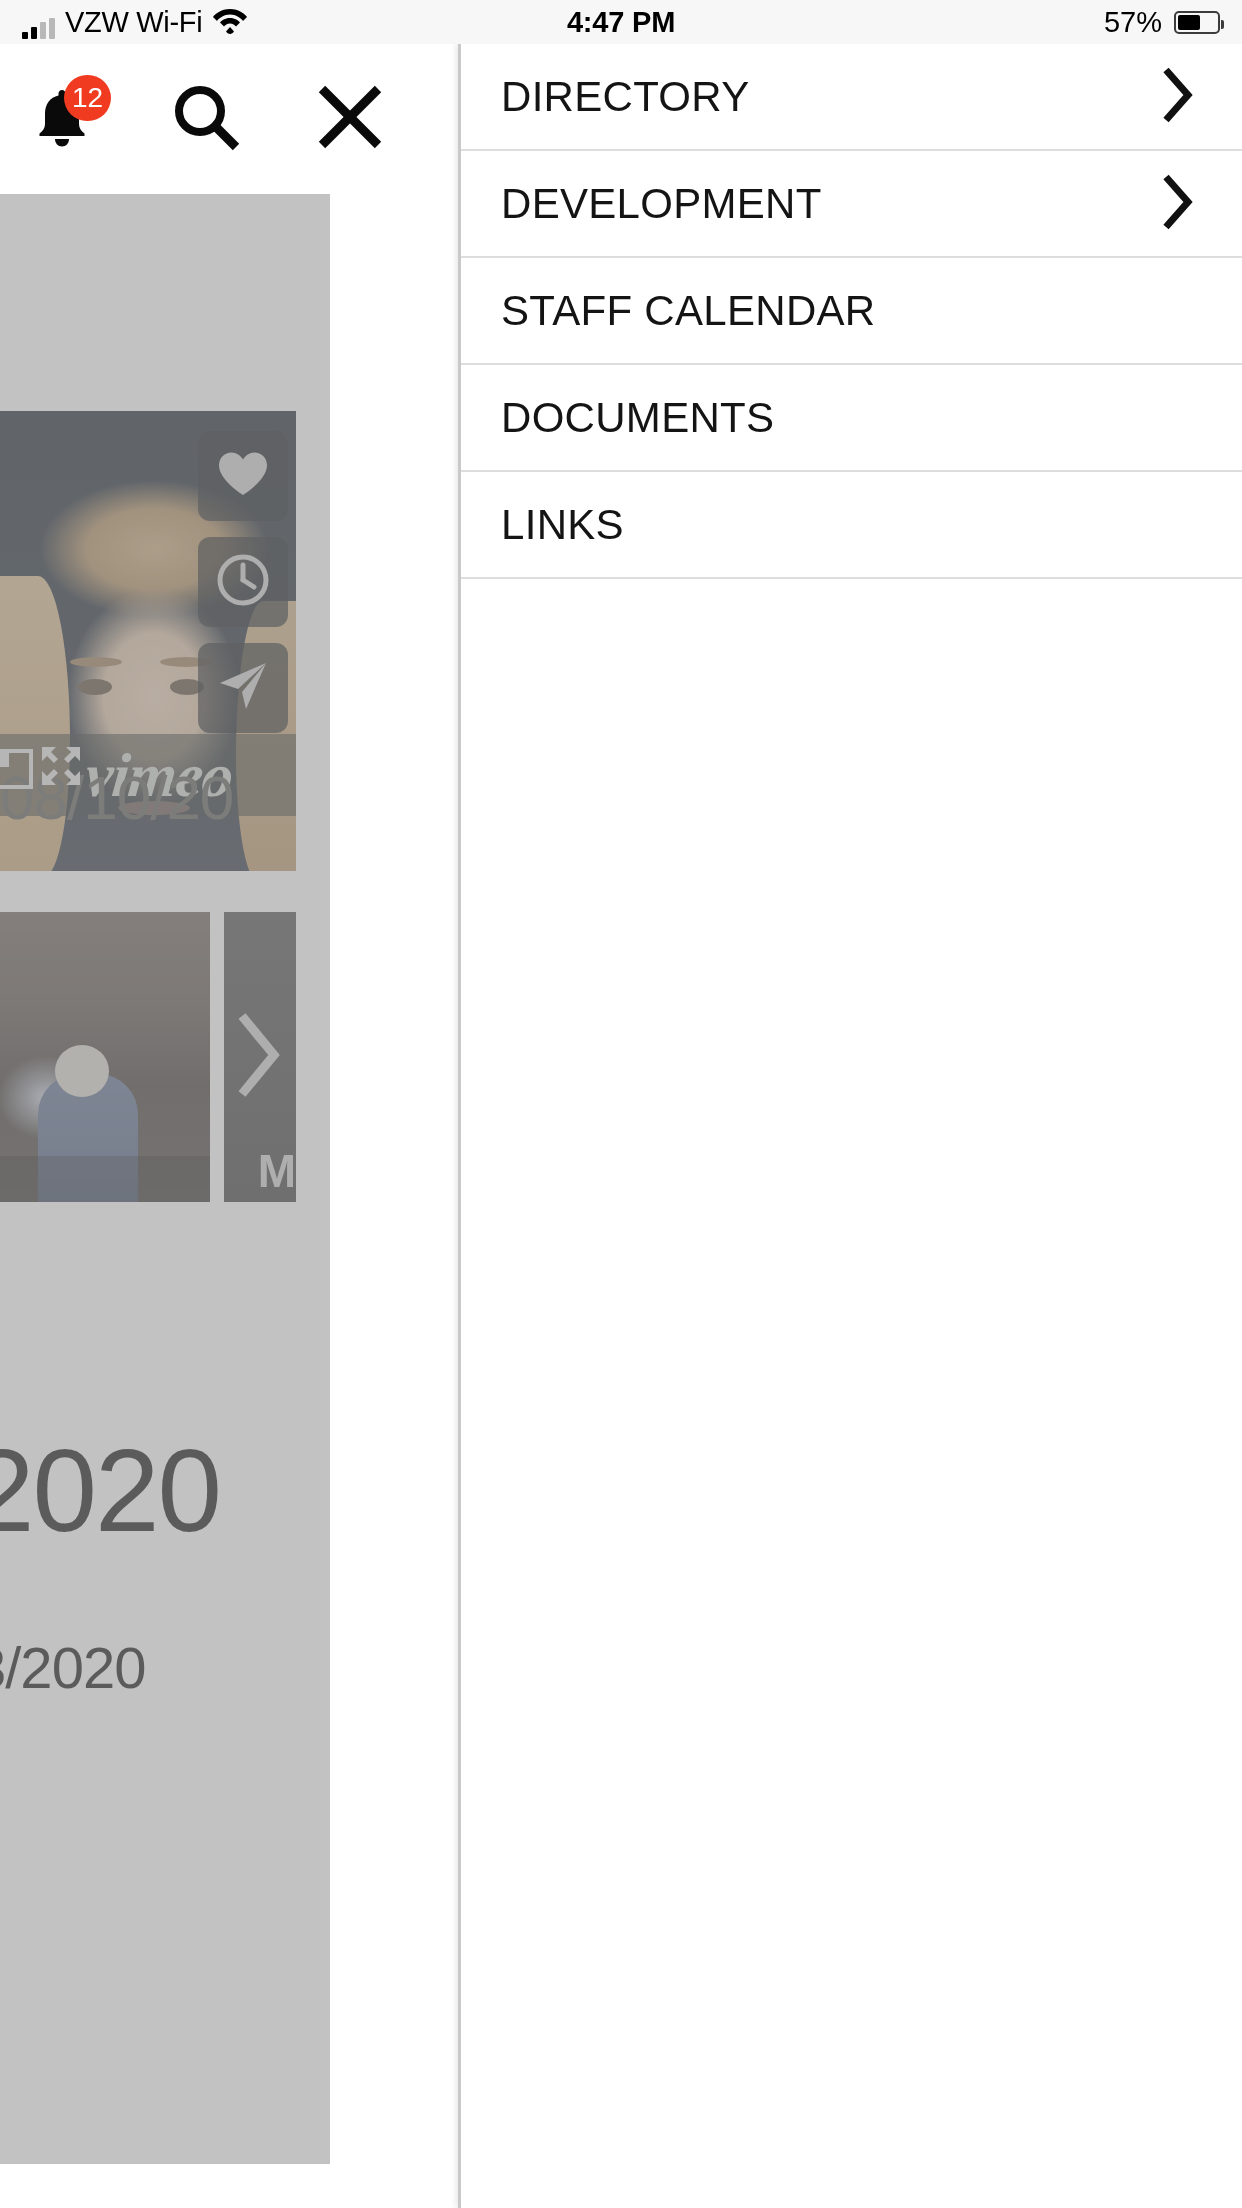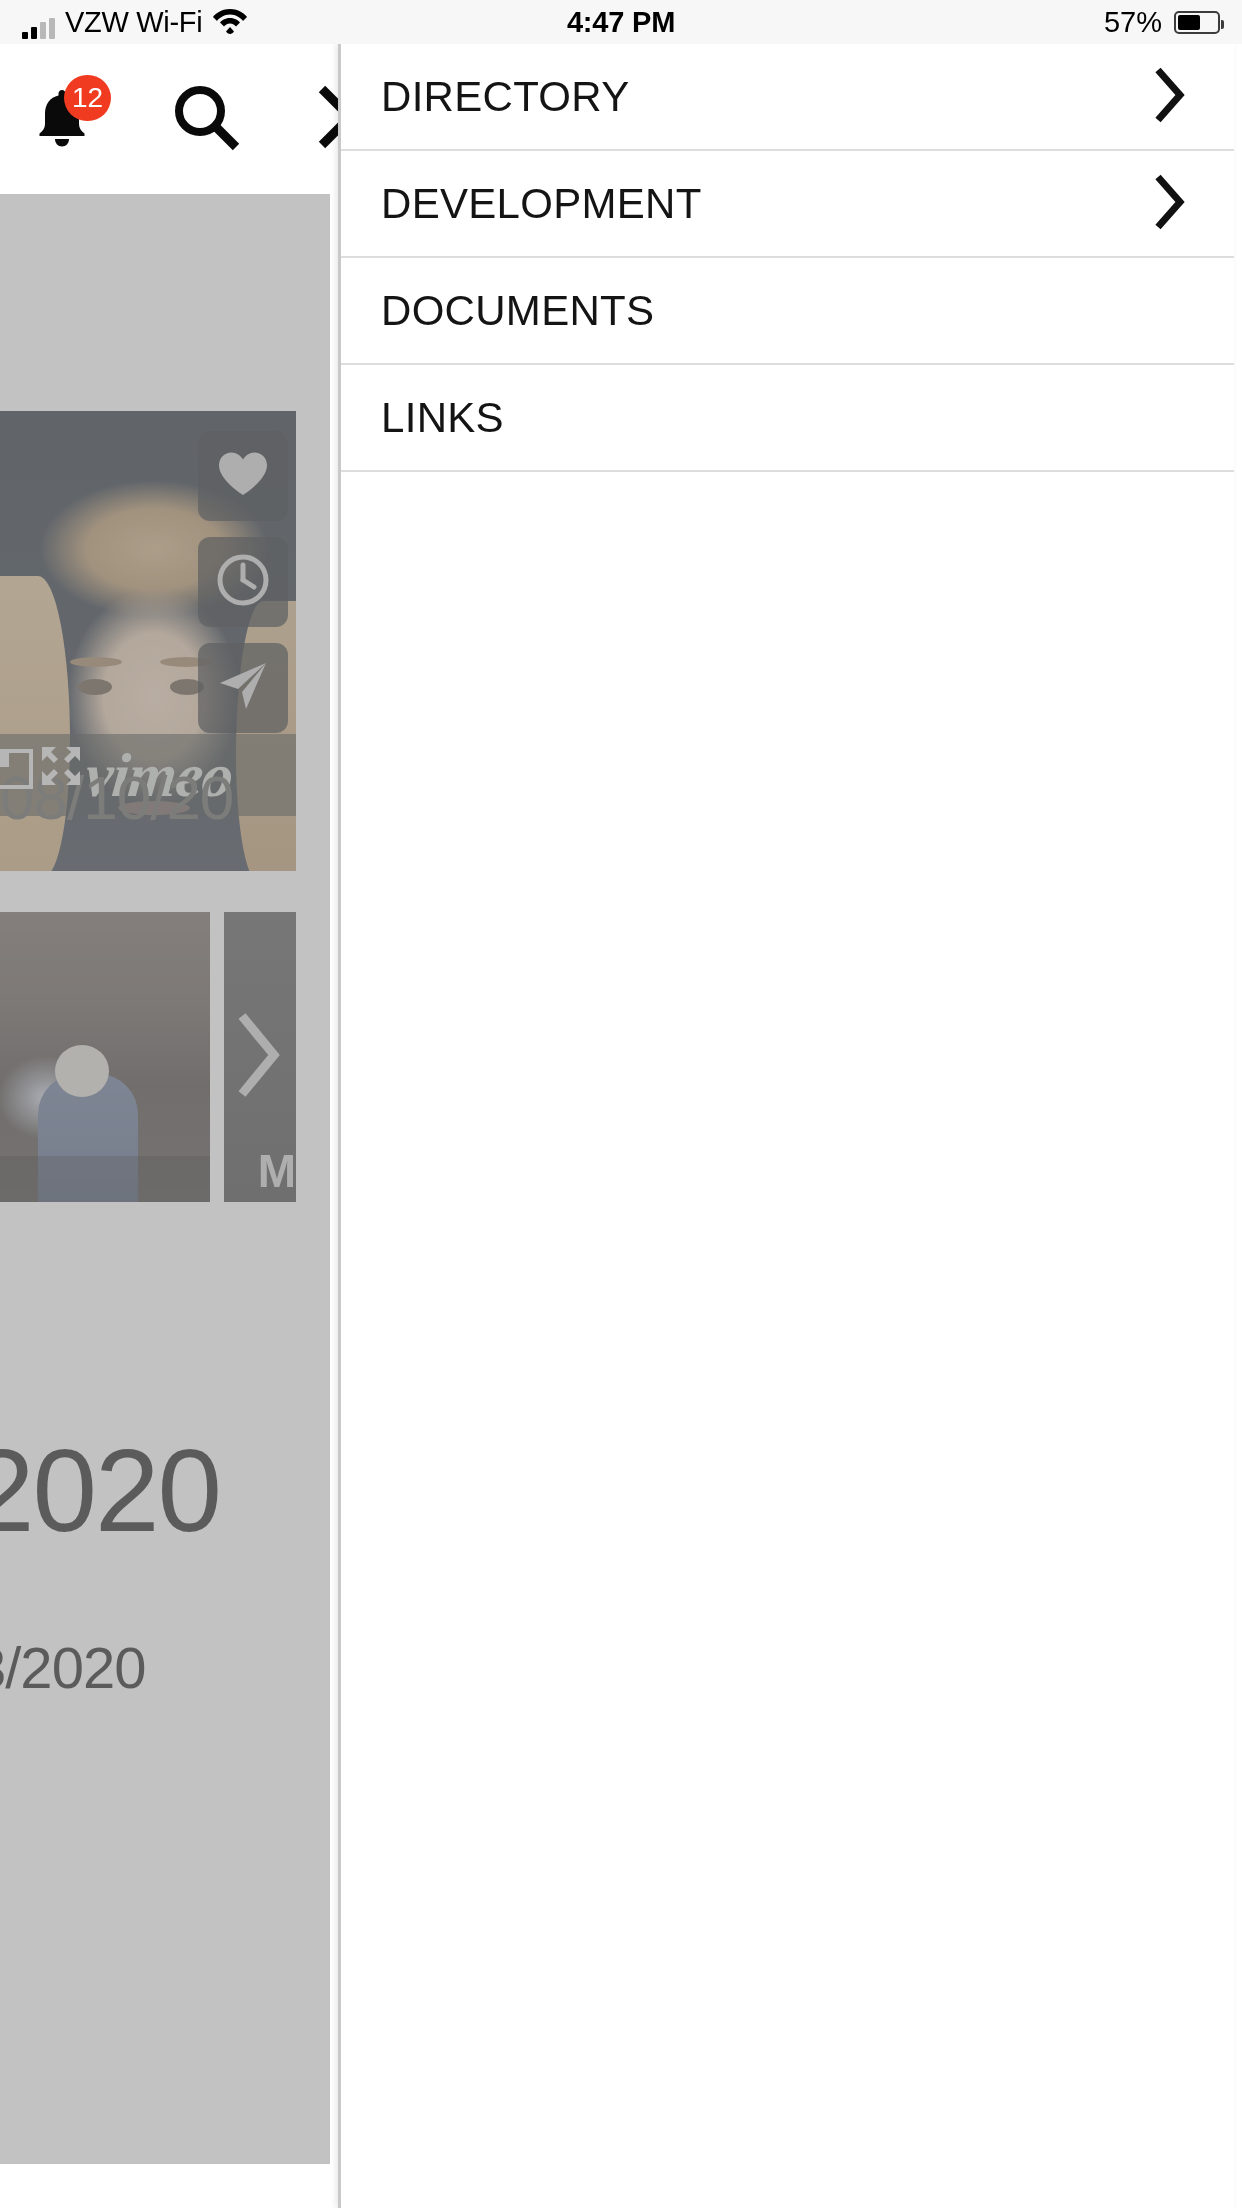--- a/index.html
+++ b/index.html
@@ -144,21 +144,21 @@
     font-weight:400; color:#0a0a0a; letter-spacing:-1px; }
 
   
   .dim {
     position:absolute; top:194px; left:0; width:330px; height:1970px;
     background:rgba(150,150,150,0.58); z-index:30; pointer-events:none;
   }
 
   
   .drawer {
-    position:absolute; top:44px; right:8px; width:896px; height:2164px;
+    position:absolute; top:44px; right:0; width:784px; height:2164px;
     background:#ffffff; z-index:50;
     border-left:3px solid #c9c9c9;
     box-shadow:-2px 0 6px rgba(0,0,0,0.10);
   }
   .menu-item {
     height:107px; display:flex; align-items:center;
     padding:0 46px 0 40px; border-bottom:2px solid #dddddd;
     background:#ffffff;
   }
   .menu-item .label {
@@ -328,20 +328,23 @@
 
     <div class="menu-item">
       <span class="label">DEVELOPMENT</span>
       <span class="chev">
         <svg width="40" height="62" viewBox="0 0 40 62">
           <polyline points="10,6 32,31 10,56" fill="none" stroke="#111" stroke-width="7" stroke-linecap="butt" stroke-linejoin="miter"></polyline>
         </svg>
       </span>
     </div>
 
+    <div class="menu-item">
+      <span class="label">STAFF CALENDAR</span>
+    </div>
 
     <div class="menu-item">
       <span class="label">DOCUMENTS</span>
     </div>
 
     <div class="menu-item">
       <span class="label">LINKS</span>
     </div>
 
 

